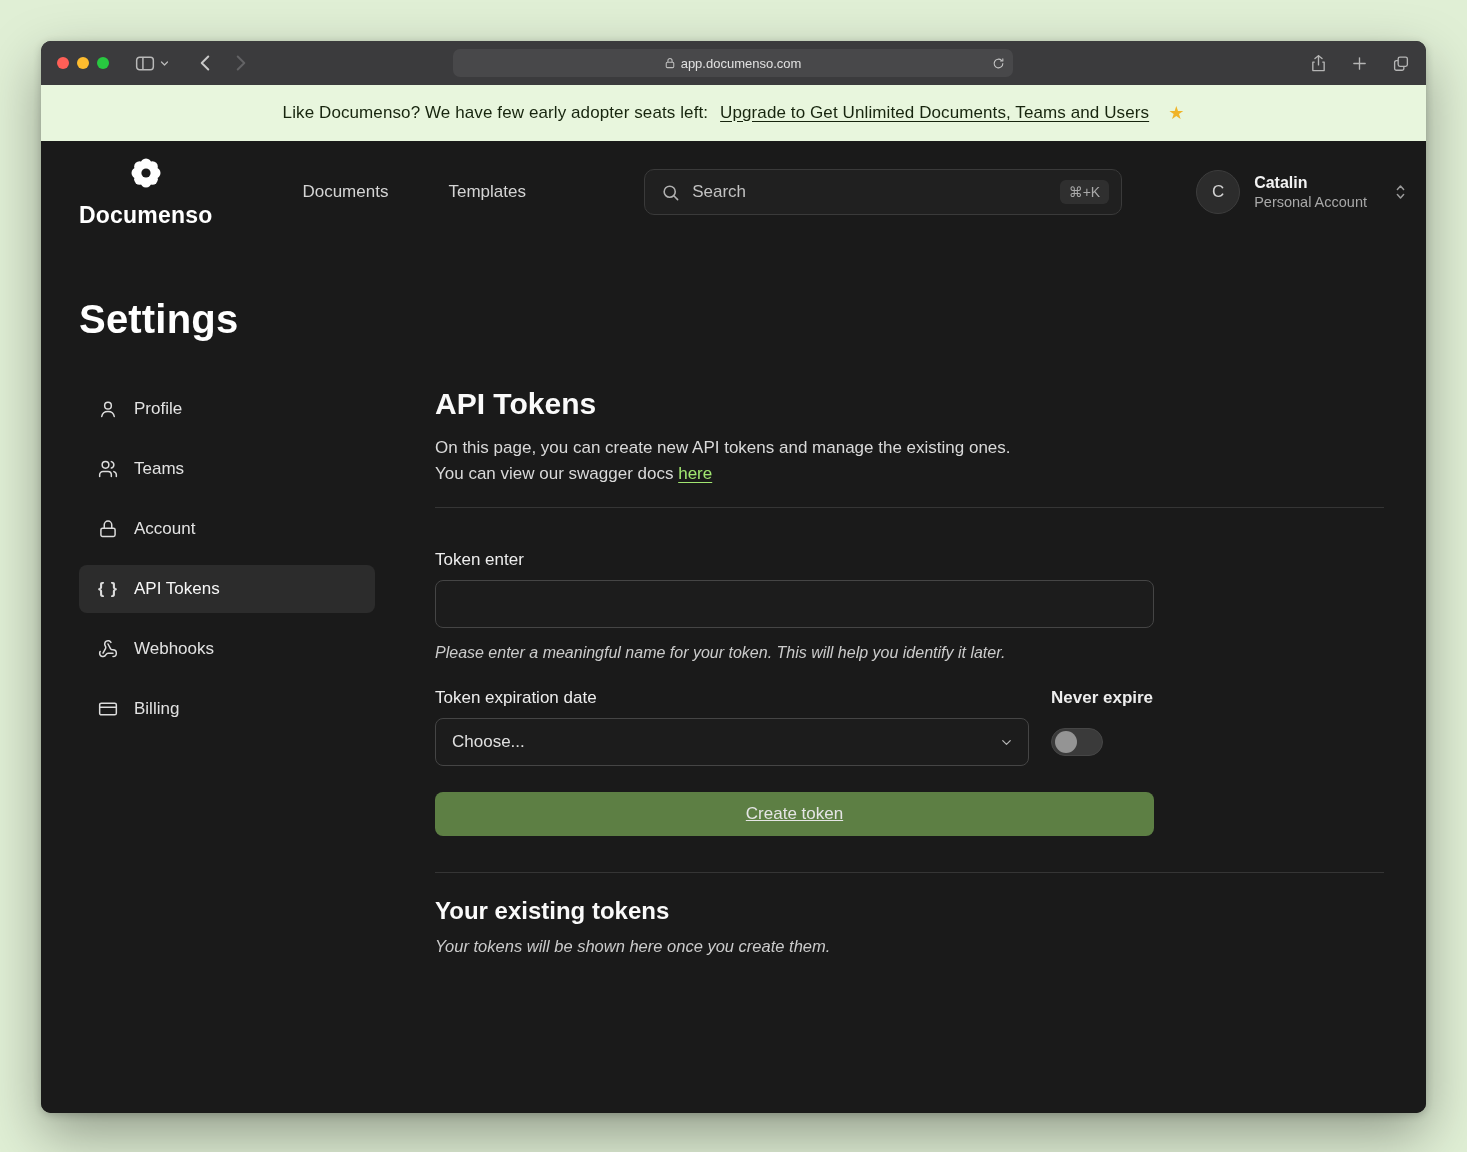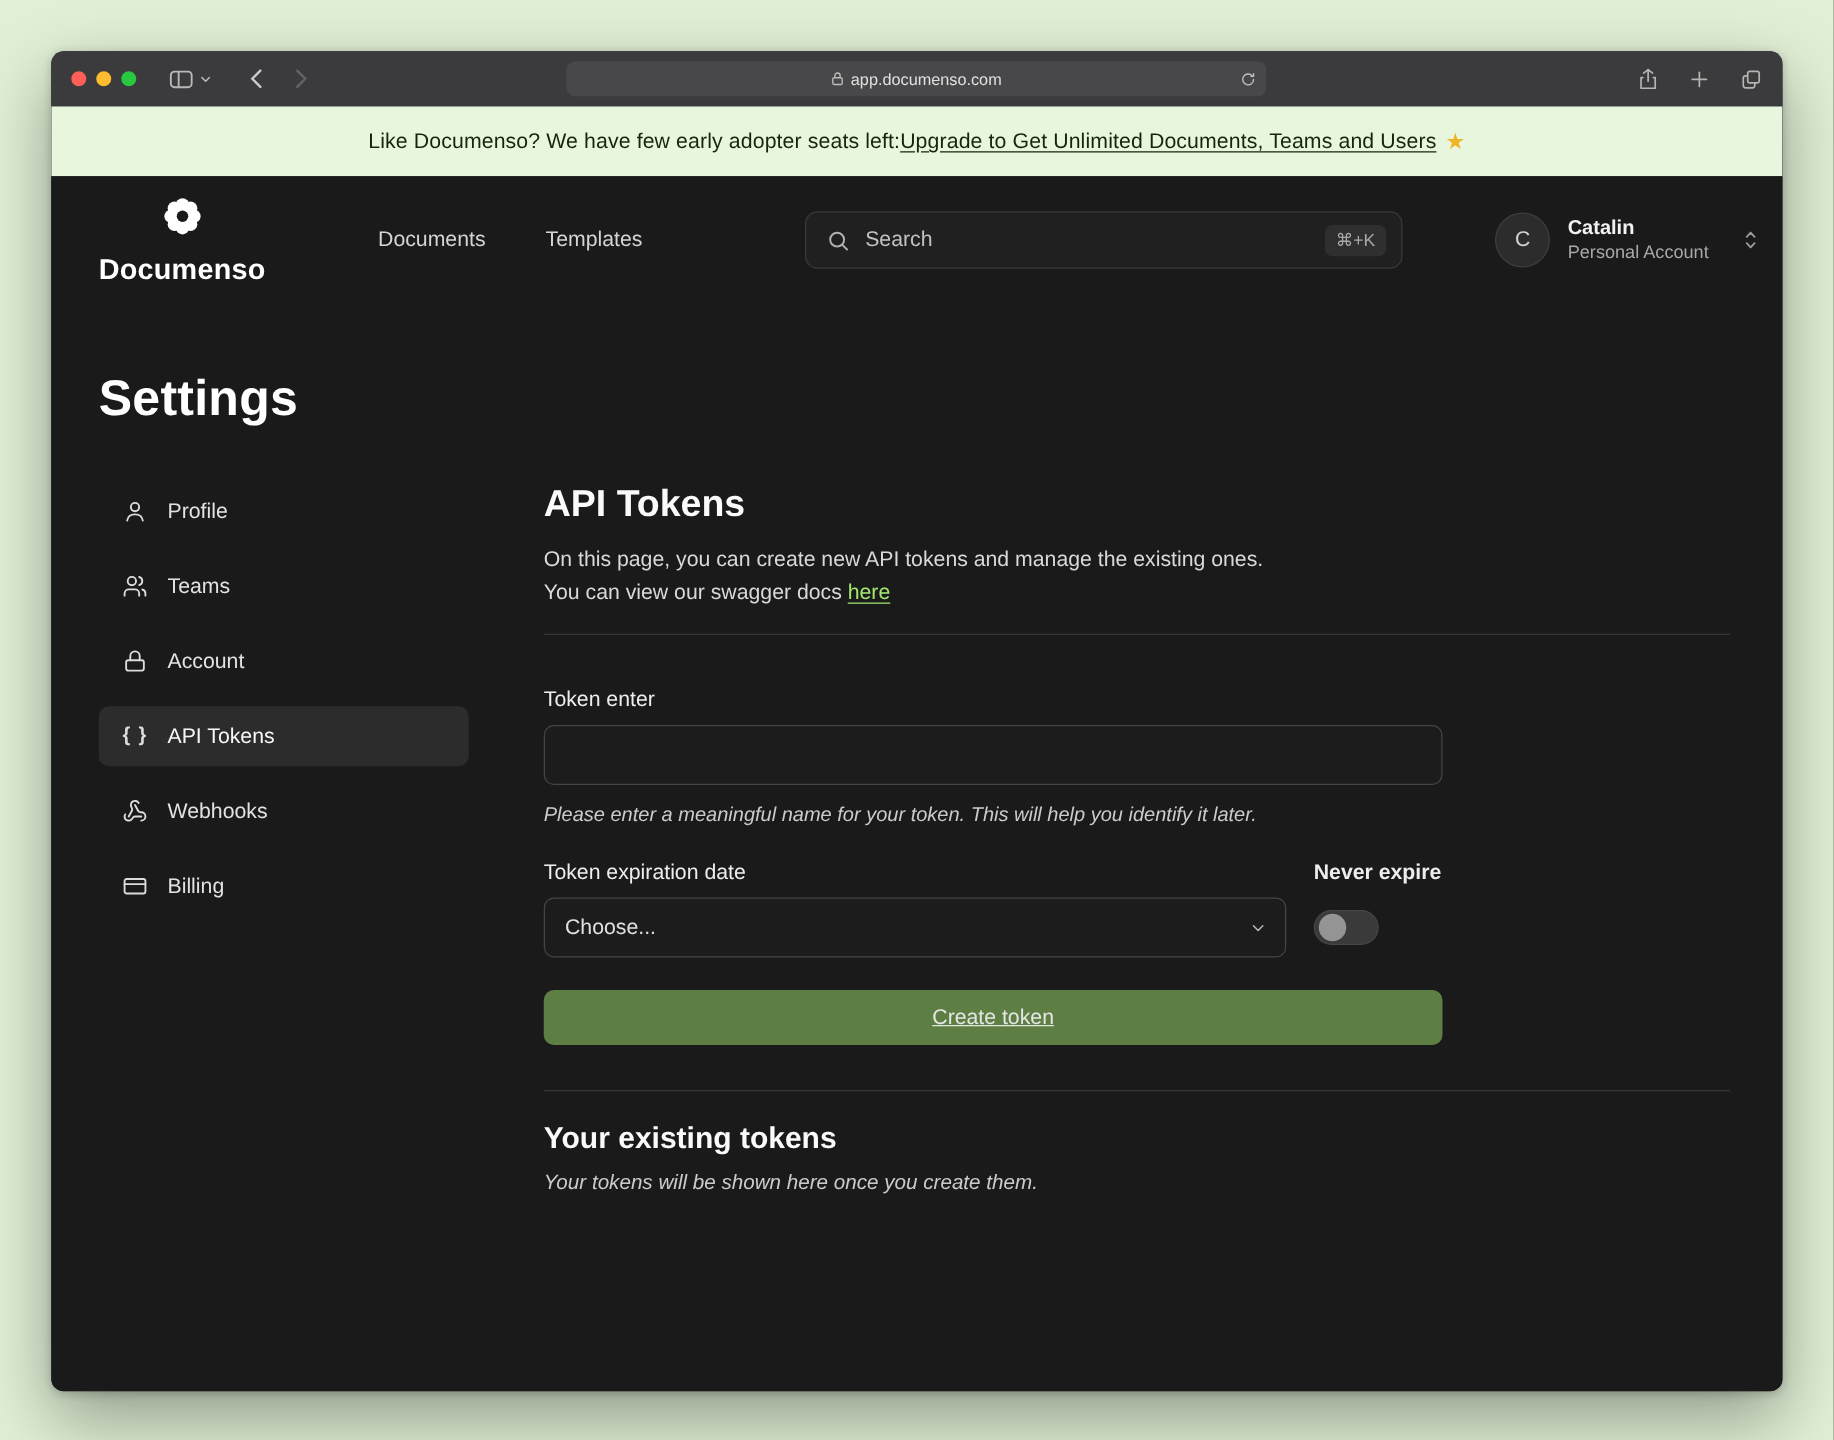--- a/index.html
+++ b/index.html
@@ -36,30 +36,30 @@
     border-radius:7px; background:#48484a; display:flex; align-items:center;
     justify-content:center; gap:6px; font-size:13px; color:#e0e0e0;
   }
   .urlbar .lock { color:#bdbdbd; display:flex; }
   .urlbar .refresh { position:absolute; right:8px; color:#c4c4c4; display:flex; }
   .chrome-right { margin-left:auto; display:flex; gap:24px; align-items:center; color:#b5b5b5; }
   
   .banner {
     height:56px; flex:none; background:#e8f6dd; color:#17250e;
     display:flex; align-items:center; justify-content:center;
-    font-size:17px; font-weight:500; letter-spacing:.1px;
+    font-size:17px; font-weight:500; letter-spacing:.1px;gap:12px;
   }
   .banner a { color:#17250e; text-decoration:underline; text-underline-offset:3px; }
   .banner .star { color:#f0b429; margin-left:7px; font-size:18px; }
   
   .app { flex:1; background:#1a1a1a; color:#ededed; padding:0 42px 0 38px; overflow:hidden; }
   .app-header { height:102px; display:flex; align-items:center; margin-right:-24px; }
   .brand { display:flex; align-items:center; gap:12px; cursor:pointer;flex-direction:column; }
   .brand-name { font-size:23px; font-weight:700; color:#fff; letter-spacing:.2px; }
-  .top-nav { display:flex; gap:48px; margin-left:90px; }
+  .top-nav { display:flex; gap:60px; margin-left:90px; }
   .top-nav .nav-item { font-size:17px; color:#d4d4d4; cursor:pointer; }
   .searchbox {
     margin-left:auto; width:478px; height:46px; border:1px solid #3a3a3a; background:#202020;
     border-radius:10px; display:flex; align-items:center; padding:0 12px 0 16px; gap:12px;
     color:#c2c2c2; cursor:text;
   }
   .searchbox .search-label { font-size:17px; flex:1; }
   .kbd {
     background:rgba(255,255,255,.07); border-radius:6px; padding:4px 9px;
     font-size:14px; color:#a9a9a9;

